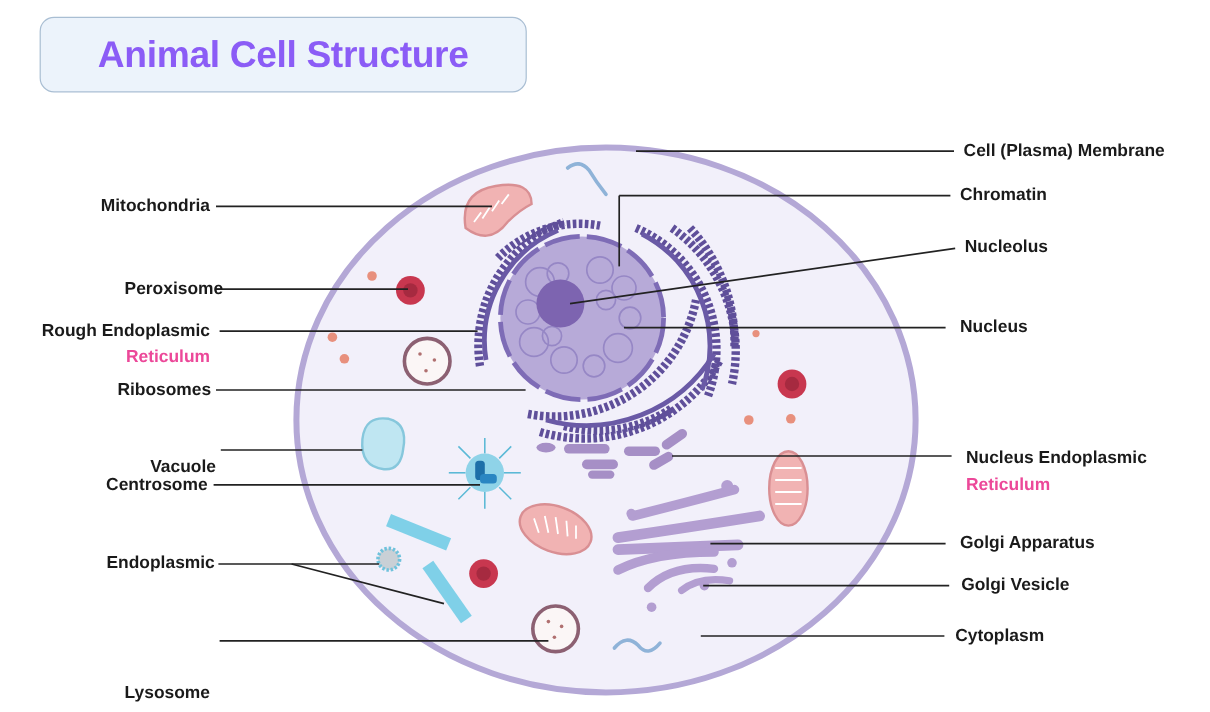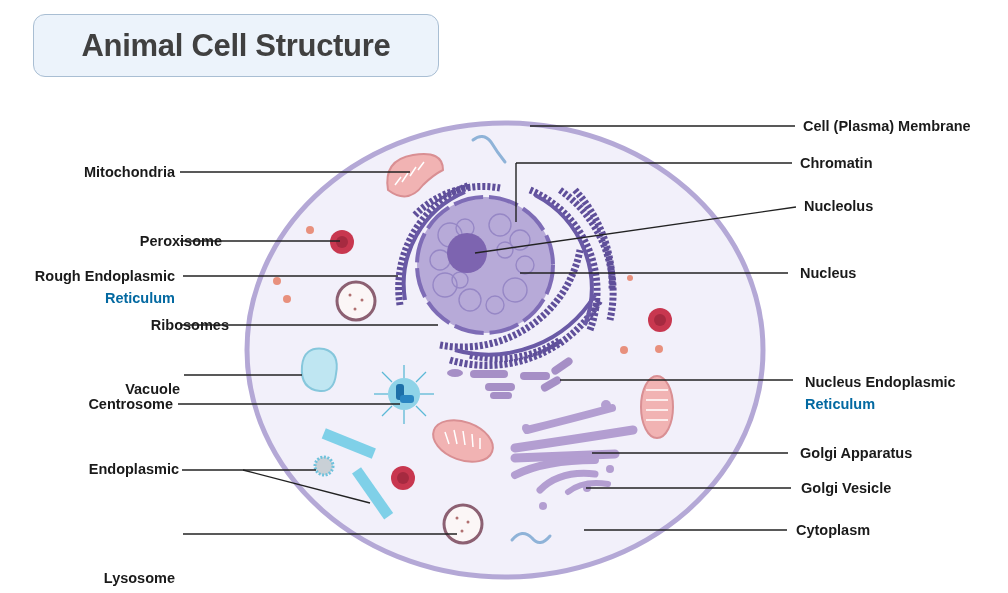--- a/index.html
+++ b/index.html
@@ -2,25 +2,25 @@
 <html><head>
 <meta charset="utf-8">
 <style>
   html, body { margin:0; padding:0; background:#ffffff; }
   body { width:1008px; height:593px; position:relative; overflow:hidden; font-family:"Liberation Sans", sans-serif; }
   .title-box {
     position:absolute; left:33px; top:14px; width:406px; height:63px;
     background:#ecf3fb; border:1.5px solid #a9bed3; border-radius:12px;
     box-sizing:border-box; display:flex; align-items:center; justify-content:center;
   }
-  .title-text { font-size:31px; font-weight:bold; color:#404040; letter-spacing:-0.3px; }
+  .title-text { font-size:31px; font-weight:bold; color:#8b5cf6; letter-spacing:-0.3px; }
   svg.diagram { position:absolute; left:0; top:0; }
   .lbl { position:absolute; font-size:14.5px; font-weight:bold; color:#1a1a1a; white-space:nowrap; line-height:18px; }
   .lbl.r { text-align:right; }
-  .lbl .sub { display:block; color:#0369a1; }
+  .lbl .sub { display:block; color:#ec4899; }
 </style>
 </head>
 <body>
 
 <div class="title-box">
   <span class="title-text">Animal Cell Structure</span>
 </div>
 
 <svg class="diagram" width="1008" height="593" viewBox="0 0 1008 593">
 
@@ -176,26 +176,26 @@
     <line x1="475" y1="253" x2="796" y2="207"></line>
     <line x1="520" y1="273" x2="788" y2="273"></line>
     <line x1="560" y1="380" x2="793" y2="380"></line>
     <line x1="592" y1="453" x2="788" y2="453"></line>
     <line x1="586" y1="488" x2="791" y2="488"></line>
     <line x1="584" y1="530" x2="787" y2="530"></line>
   </g>
 </svg>
 
 <div class="lbl r" style="right:833px; top:163px;">Mitochondria</div>
-<div class="lbl r" style="right:786px; top:232px;padding-left:20px;">Peroxisome</div>
+<div class="lbl r" style="right:822px; top:232px;padding-left:20px;">Peroxisome</div>
 <div class="lbl r" style="right:833px; top:267px; text-align:right;">
   <span>Rough Endoplasmic</span>
   <span class="sub" style="margin-top:4px;">Reticulum</span>
 </div>
-<div class="lbl r" style="right:779px; top:316px;">Ribosomes</div>
+<div class="lbl r" style="right:832px; top:316px;">Ribosomes</div>
 <div class="lbl r" style="right:828px; top:380px;">Vacuole</div>
 <div class="lbl r" style="right:835px; top:395px;">Centrosome</div>
 <div class="lbl r" style="right:829px; top:460px;">Endoplasmic</div>
 <div class="lbl r" style="right:833px; top:524px;margin-top:45px;">Lysosome</div>
 
 <div class="lbl" style="left:803px; top:117px;">Cell (Plasma) Membrane</div>
 <div class="lbl" style="left:800px; top:154px;">Chromatin</div>
 <div class="lbl" style="left:804px; top:197px;">Nucleolus</div>
 <div class="lbl" style="left:800px; top:264px;">Nucleus</div>
 <div class="lbl" style="left:805px; top:373px;">

